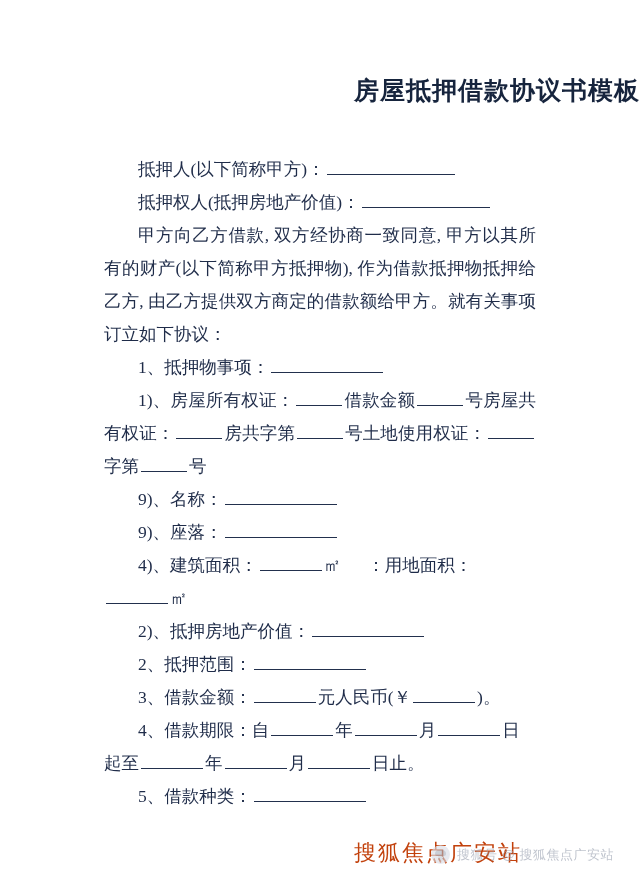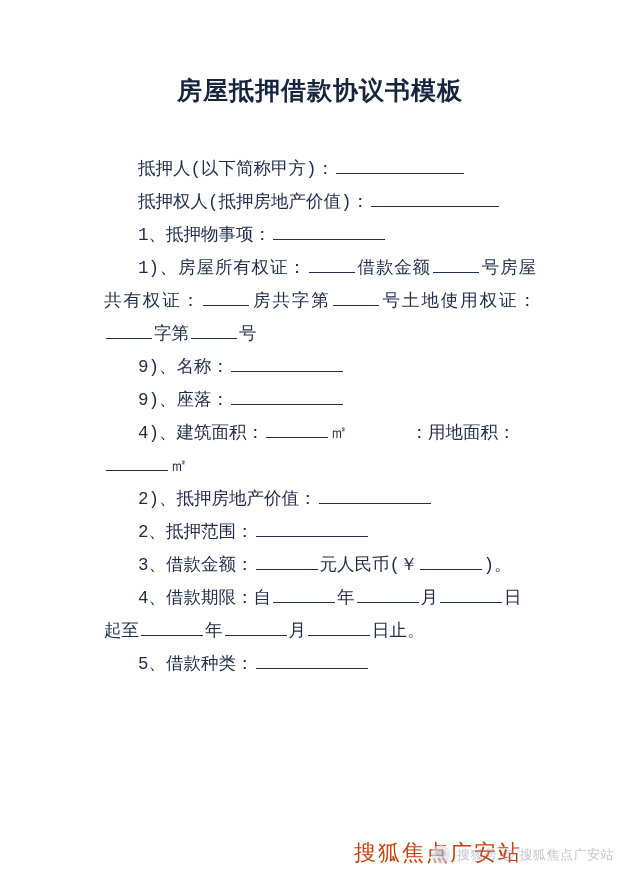--- a/index.html
+++ b/index.html
@@ -16,34 +16,33 @@
     overflow: hidden;
   }
   .page {
     position: relative;
     width: 640px;
     height: 876px;
     box-sizing: border-box;
     padding: 0;
   }
   .doc-title {
-    text-align: center;
+    text-align: right;
     font-family: Liberation Mono, monospace;
     font-weight: bold;
     font-size: 25px;
     letter-spacing: 1px;
     color: #16243d;
     margin: 0;
     padding-top: 74px;
     padding-bottom: 0;
   }
   .body-block {
     margin: 0;
     padding: 46px 104px 0 104px;
-    font-family: Liberation Mono, monospace;
   }
   p.line {
     margin: 0 0 0 0;
     padding: 0;
     font-size: 17.5px;
     line-height: 33px;
     color: #1f2c49;
     text-align: justify;
   }
   p.line.indent {
@@ -126,20 +125,21 @@
   <div class="body-block">
 
     <p class="line indent">
       <span>抵押人(以下简称甲方)：</span><span class="blank b-xxl"></span>
     </p>
 
     <p class="line indent">
       <span>抵押权人(抵押房地产价值)：</span><span class="blank b-xxl"></span>
     </p>
 
+    <p class="line indent">甲方向乙方借款, 双方经协商一致同意, 甲方以其所有的财产(以下简称甲方抵押物), 作为借款抵押物抵押给乙方, 由乙方提供双方商定的借款额给甲方。就有关事项订立如下协议：</p>
 
     <p class="line indent">
       <span>1、抵押物事项：</span><span class="blank b-xl"></span>
     </p>
 
     <p class="line indent">
       <span>1)、房屋所有权证：</span><span class="blank b-sm"></span><span>借款金额</span><span class="blank b-sm"></span><span>号房屋共有权证：</span><span class="blank b-sm"></span><span>房共字第</span><span class="blank b-sm"></span><span>号土地使用权证：</span><span class="blank b-sm"></span><span>字第</span><span class="blank b-sm"></span><span>号</span>
     </p>
 
     <p class="line indent">

